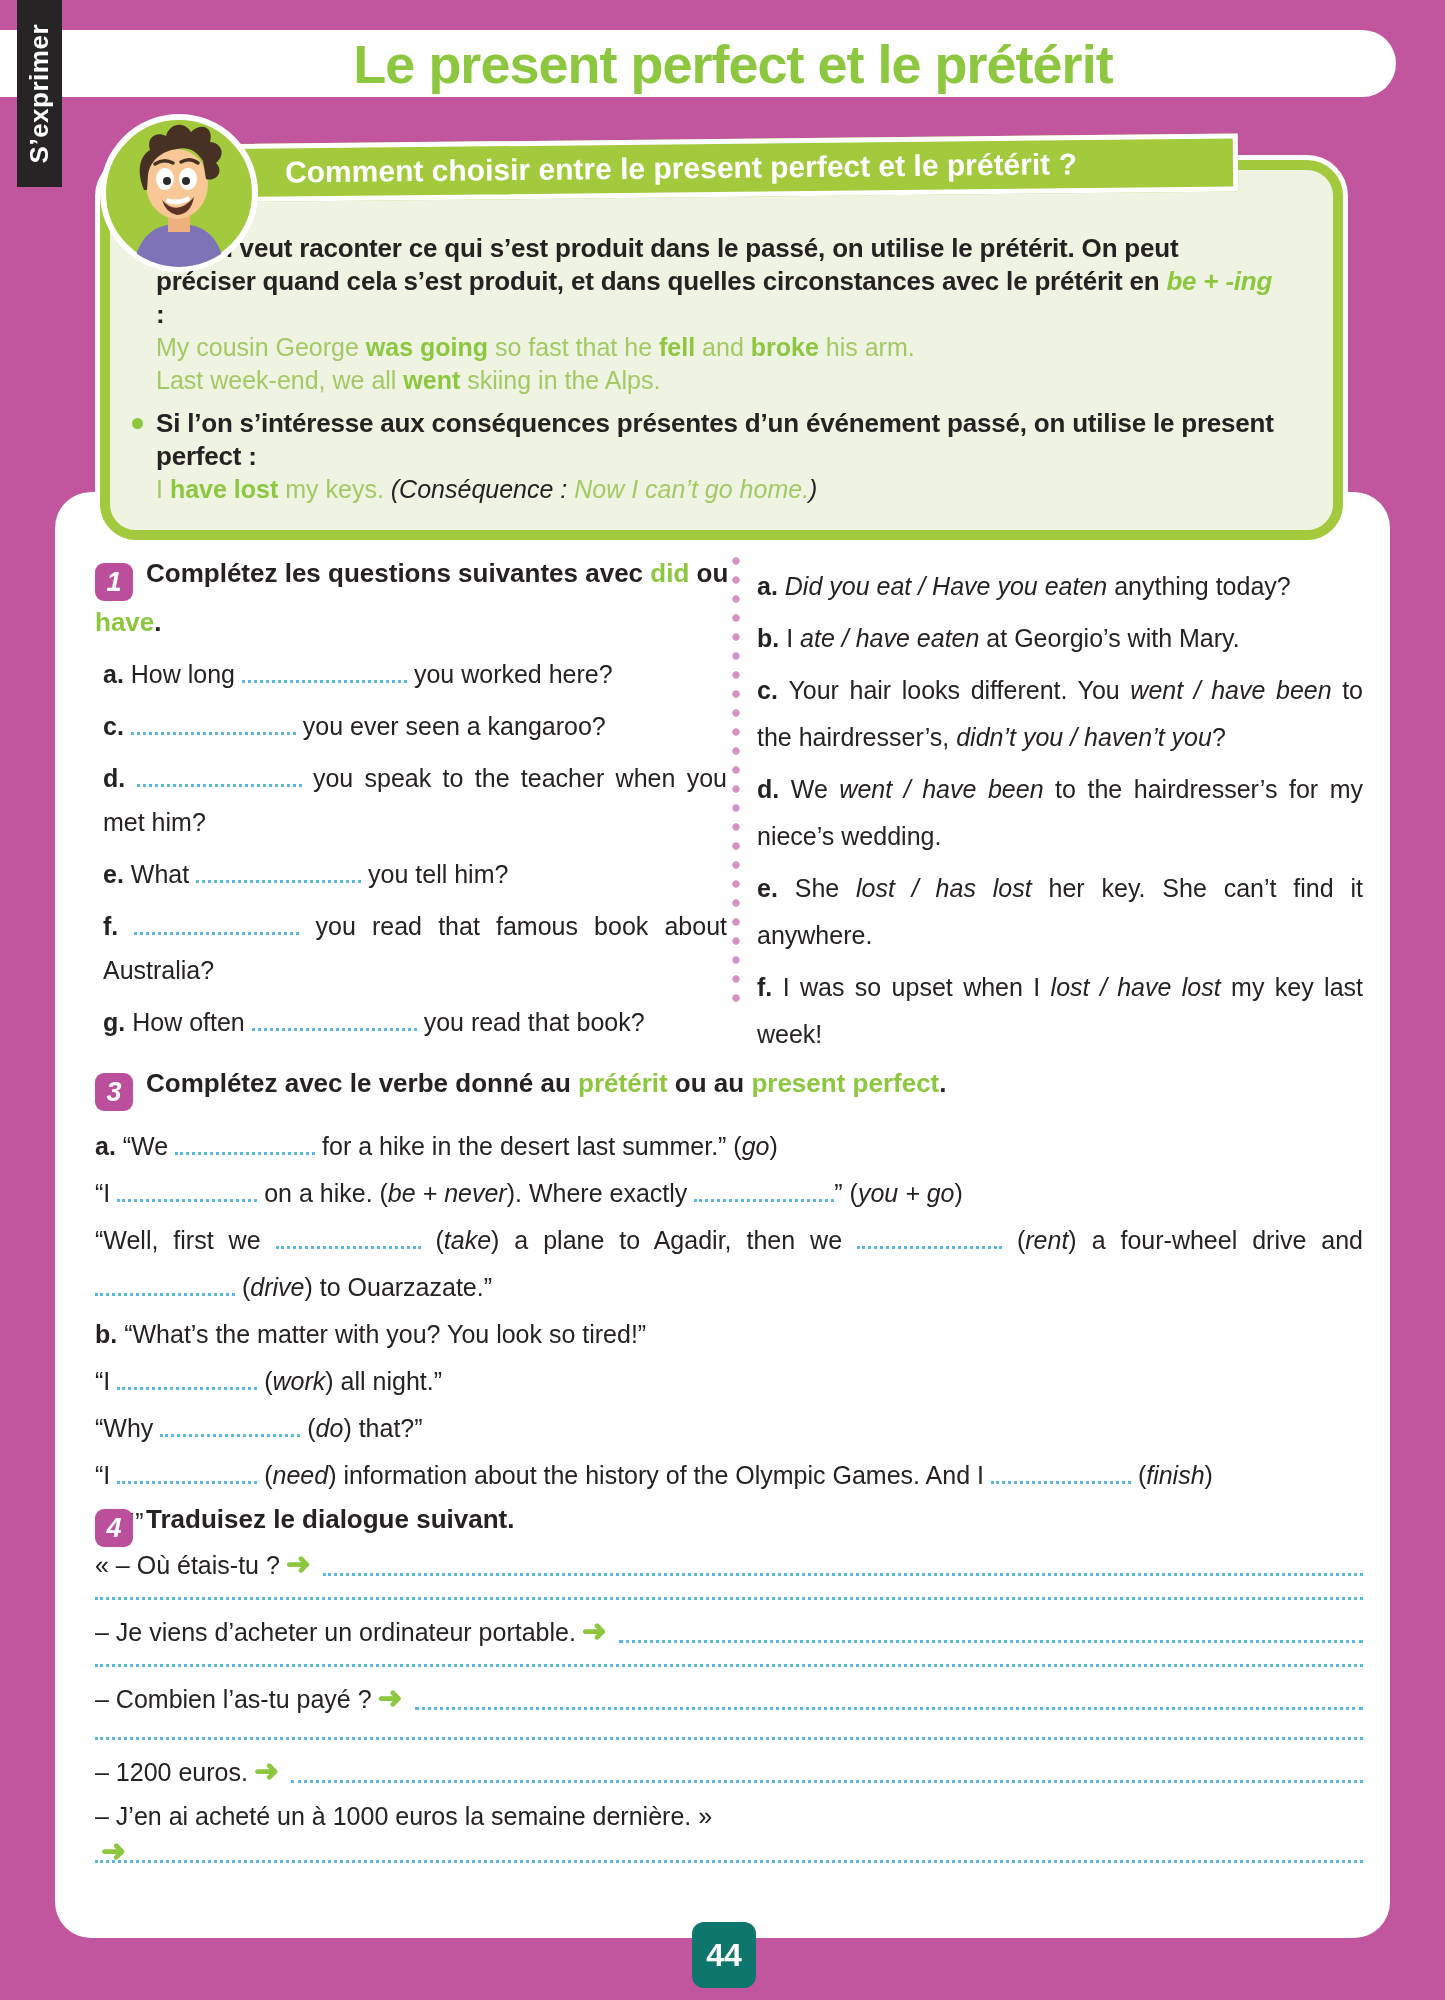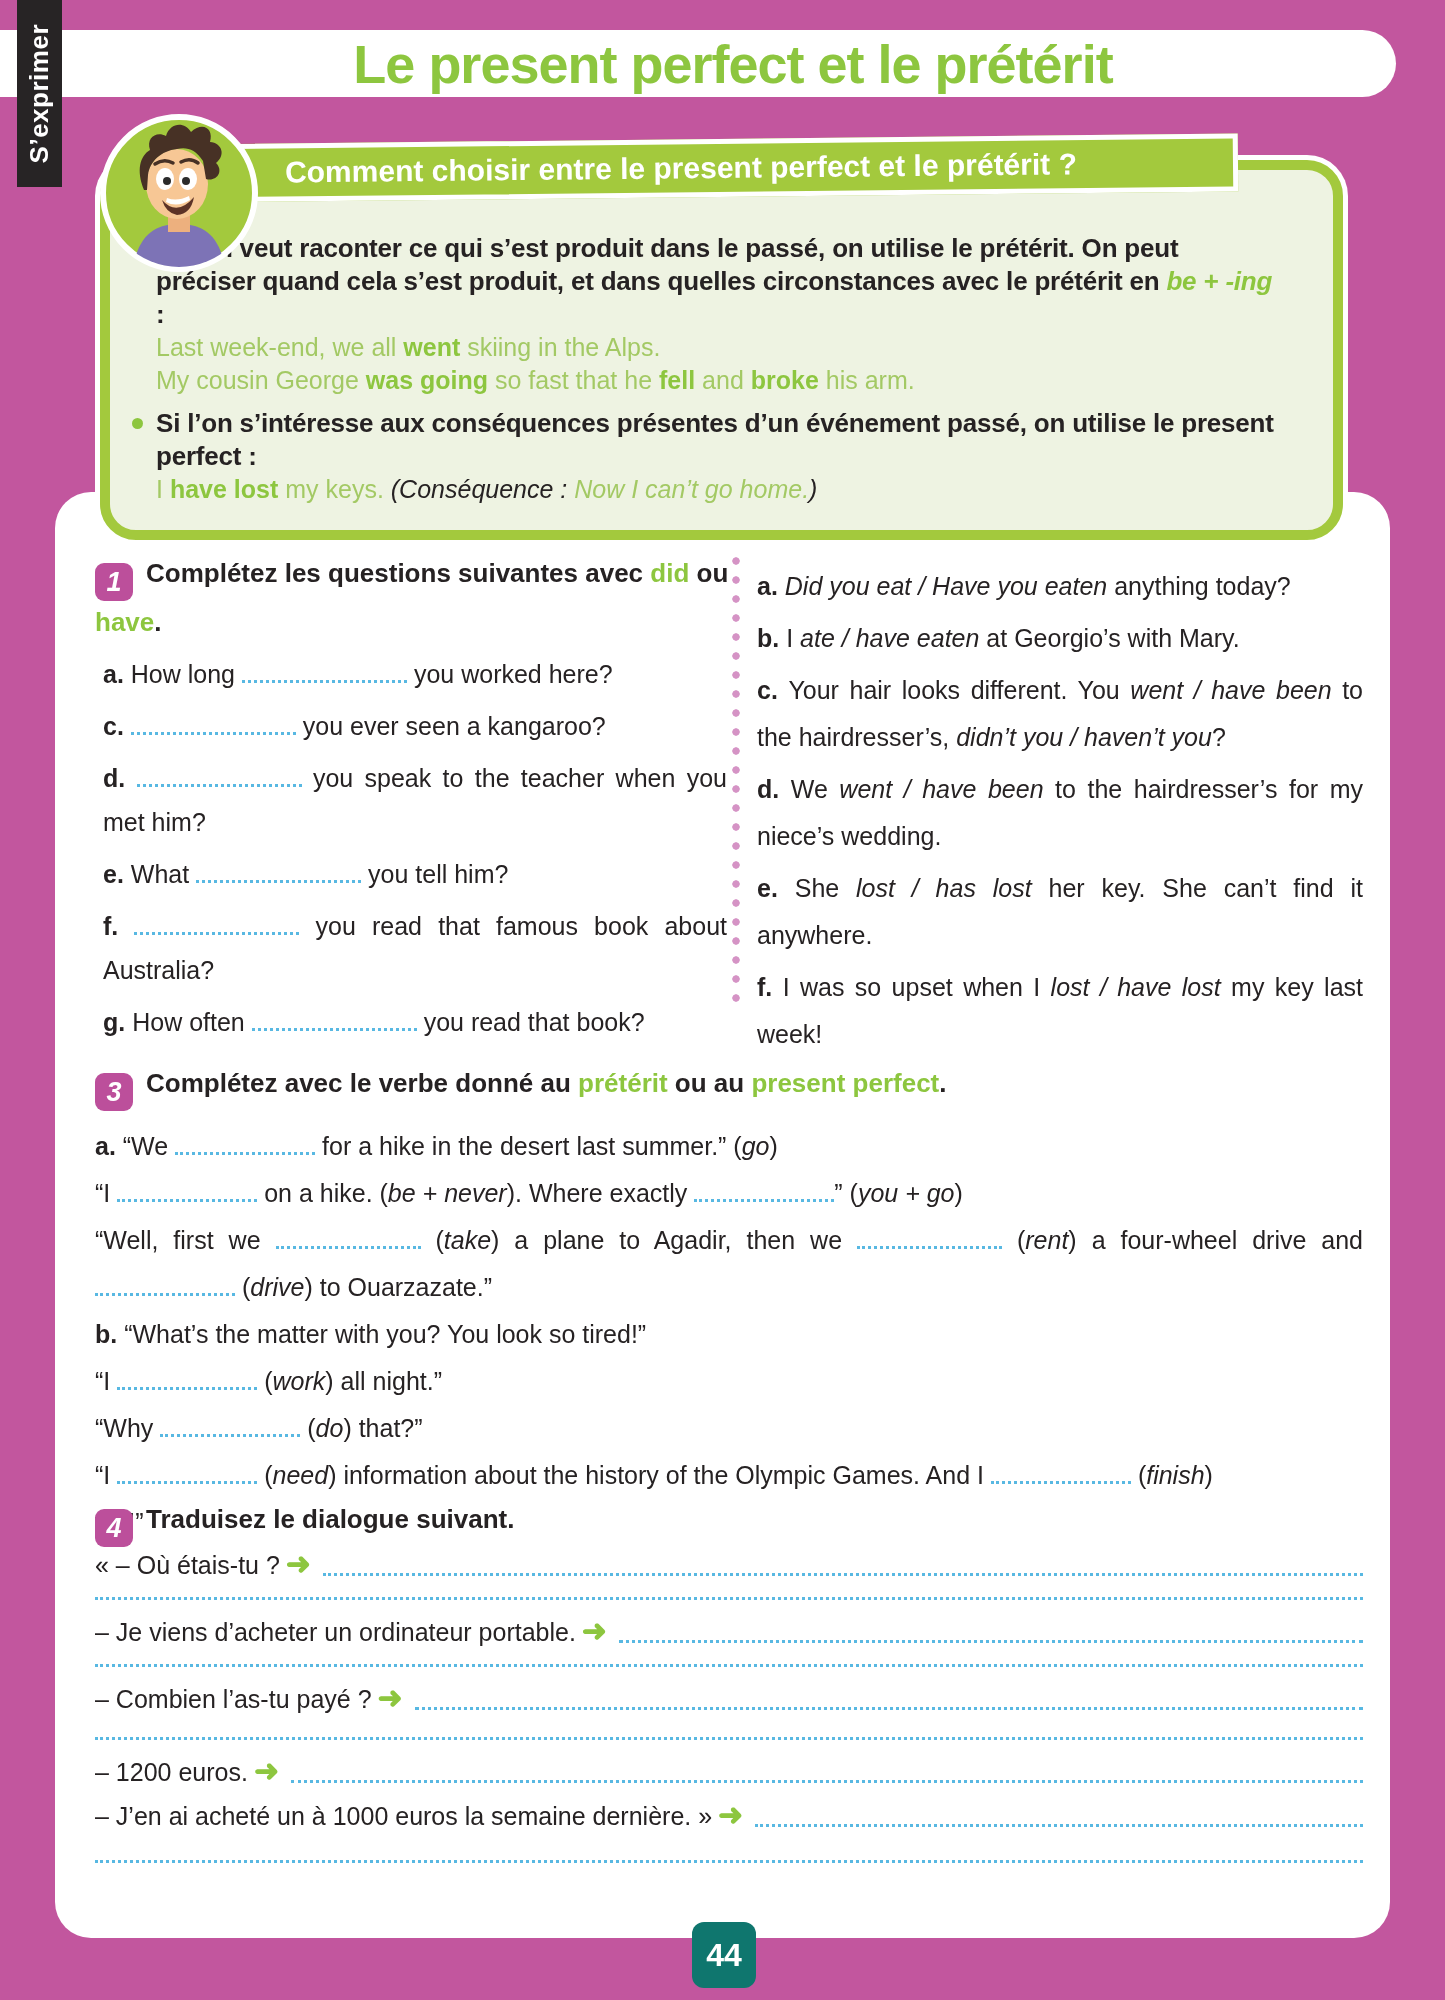--- a/index.html
+++ b/index.html
@@ -89,21 +89,21 @@
   }
   
   #ex4 .t-row{display:flex;align-items:flex-start;height:40px;}
   #ex4 .t-row .lbl{white-space:nowrap;line-height:36px;}
   #ex4 .arrow{color:#8dc63f;font-size:30px;font-weight:bold;line-height:34px;margin:0 12px 0 6px;}
   #ex4 .tail{flex:1;height:26px;border-bottom:3px dotted #58b8e2;}
   .dotline{height:0;border-bottom:3px dotted #58b8e2;}
   #r1{} #dl1{margin-top:10px;}
   #r2{margin-top:14px;} #dl2{margin-top:10px;}
   #r3{margin-top:14px;} #dl3{margin-top:16px;}
-  #r4{margin-top:14px;} #r5{margin-top:4px;} #dl4{margin-top:22px;}
+  #r4{margin-top:14px;} #r5{margin-top:4px;flex-direction:column;} #dl4{margin-top:22px;}
   
   #pagebadge{
     position:absolute;left:692px;top:1922px;width:64px;height:66px;z-index:3;
     background:#0f766e;border-radius:12px;
     display:flex;align-items:center;justify-content:center;
     color:#fff;font-weight:bold;font-size:32px;
   }
 </style>
 </head>
 <body>
@@ -116,22 +116,22 @@
 
   <div id="tab">
     <span>S’exprimer</span>
   </div>
 
   <div id="greenbox">
     <div class="bullet">
       <span class="dot"></span>
       <div class="btext">
         <p class="fr"><span>Si l’on veut raconter ce qui s’est produit dans le passé, on utilise le prétérit. On peut préciser quand cela s’est produit, et dans quelles circonstances avec le prétérit en </span><span class="g i">be + -ing</span><span> :</span></p>
+        <p class="exl"><span>My cousin George </span><span class="b">was going</span><span> so fast that he </span><span class="b">fell</span><span> and </span><span class="b">broke</span><span> his arm.</span></p>
         <p class="exl"><span>Last week-end, we all </span><span class="b">went</span><span> skiing in the Alps.</span></p>
-        <p class="exl"><span>My cousin George </span><span class="b">was going</span><span> so fast that he </span><span class="b">fell</span><span> and </span><span class="b">broke</span><span> his arm.</span></p>
       </div>
     </div>
     <div class="bullet">
       <span class="dot"></span>
       <div class="btext">
         <p class="fr"><span>Si l’on s’intéresse aux conséquences présentes d’un événement passé, on utilise le present perfect :</span></p>
         <p class="exl"><span>I </span><span class="b">have lost</span><span> my keys. </span><span class="dk i">(Conséquence : </span><span class="i">Now I can’t go home.</span><span class="dk i">)</span></p>
       </div>
     </div>
   </div>

